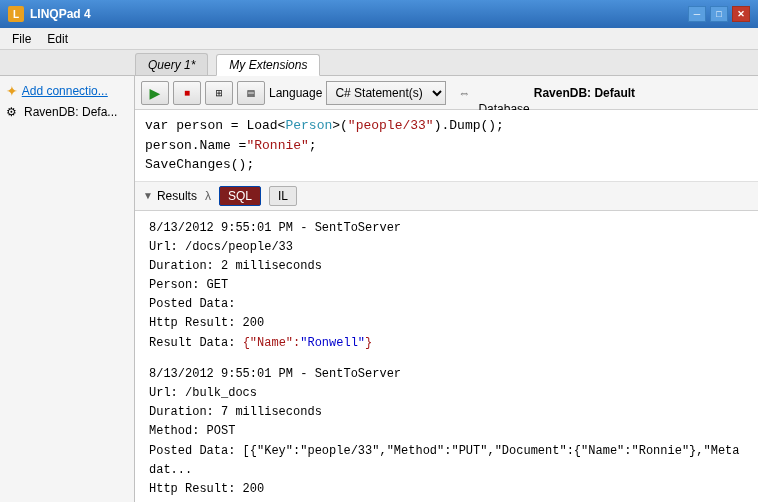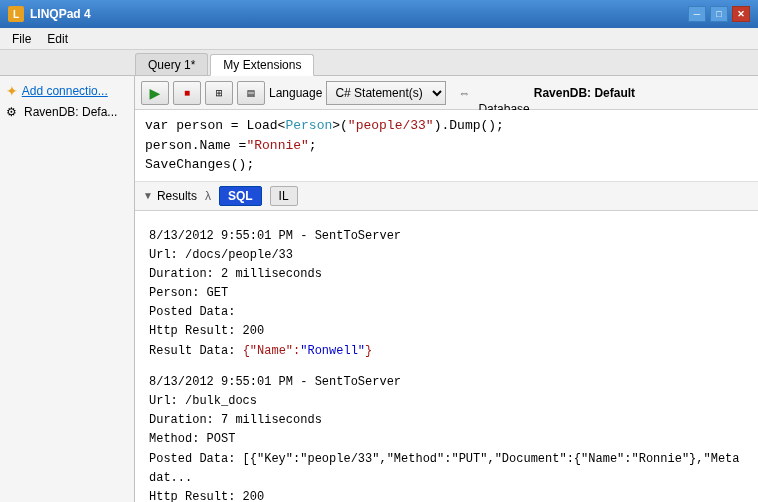--- a/index.html
+++ b/index.html
@@ -82,22 +82,23 @@
     .tab {
       height: 22px;
       padding: 6px 12px;
       display: flex;
       align-items: center;
       font-size: 12px;
       cursor: pointer;
       border: 1px solid #c0c0c0;
       border-bottom: none;
       background: #dcdcdc;
-      margin-right: 2px;
+      margin-right: 8px;
       border-radius: 3px 3px 0 0;
+      font-style: italic;
     }
     .tab.active {
       background: white;
       border-bottom: 1px solid white;
       z-index: 2;
       margin-bottom: -1px;
     }
 
     
     .main-layout {
@@ -219,24 +220,23 @@
     }
     .result-tab {
       padding: 2px 8px;
       font-size: 12px;
       cursor: pointer;
       border: 1px solid #b0b0b0;
       background: #e8e8e8;
       border-radius: 2px;
     }
     .result-tab.active {
-      background: #1d4ed8;
+      background: #7f1d1d;
       color: white;
       border-color: #0044aa;
-      font-weight: bold;
     }
     .results-label {
       display: flex;
       align-items: center;
       gap: 4px;
       font-size: 12px;
       cursor: pointer;
     }
     .triangle-icon { font-size: 10px; color: #606060; }
     .lambda-icon { font-size: 12px; color: #606060; }
@@ -244,21 +244,21 @@
     
     .output-area {
       flex: 1;
       padding: 8px 14px;
       font-family: 'Consolas', 'Courier New', monospace;
       font-size: 12px;
       line-height: 1.6;
       overflow-y: auto;
       background: white;
     }
-    .output-section { margin-bottom: 12px; margin-top: 8px; }
+    .output-section { margin-bottom: 12px; }
     .output-line { display: block; white-space: pre-wrap; word-break: break-all; }
     .out-black { color: #000000; }
   </style>
 </head>
 <body>
 
 <div class="title-bar">
   <span class="app-icon">L</span>
   <span>LINQPad 4</span>
   <div class="title-bar-controls">

